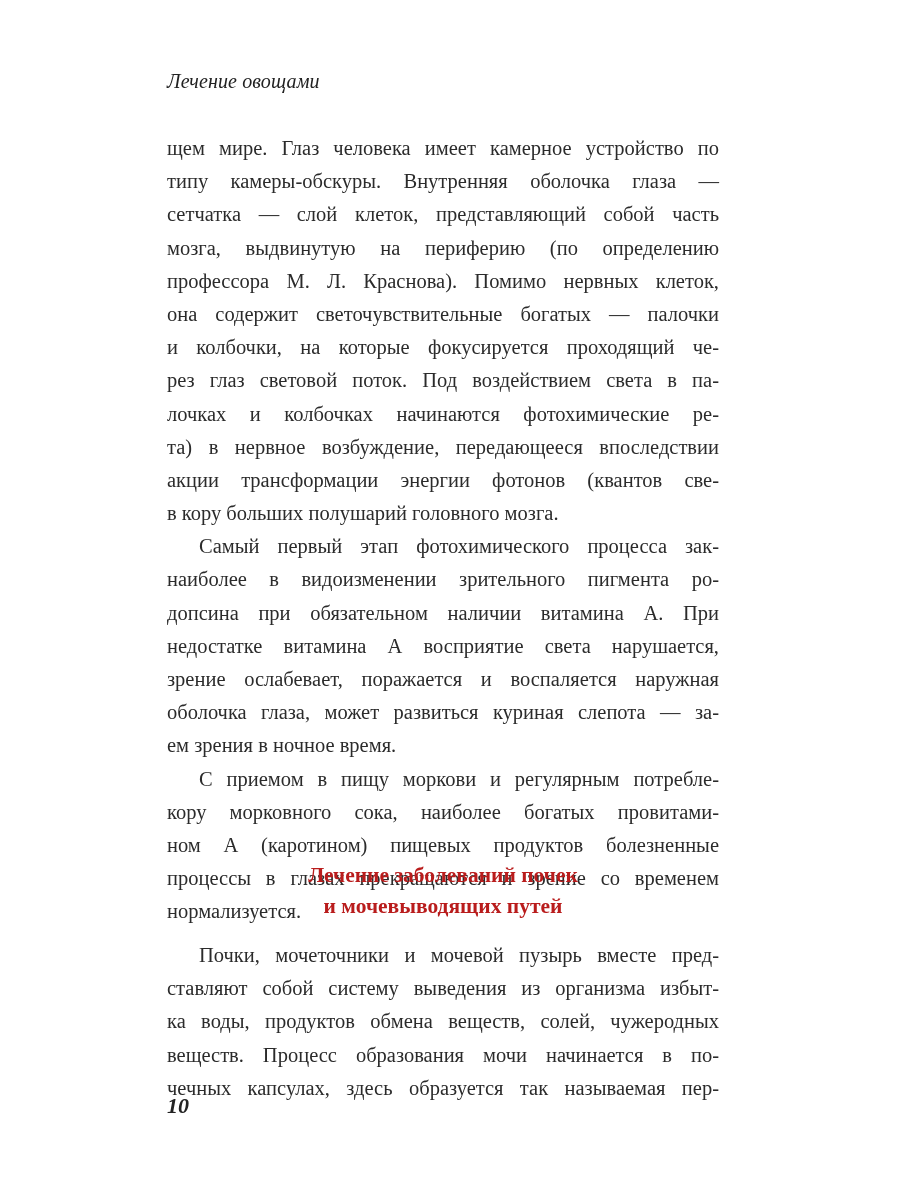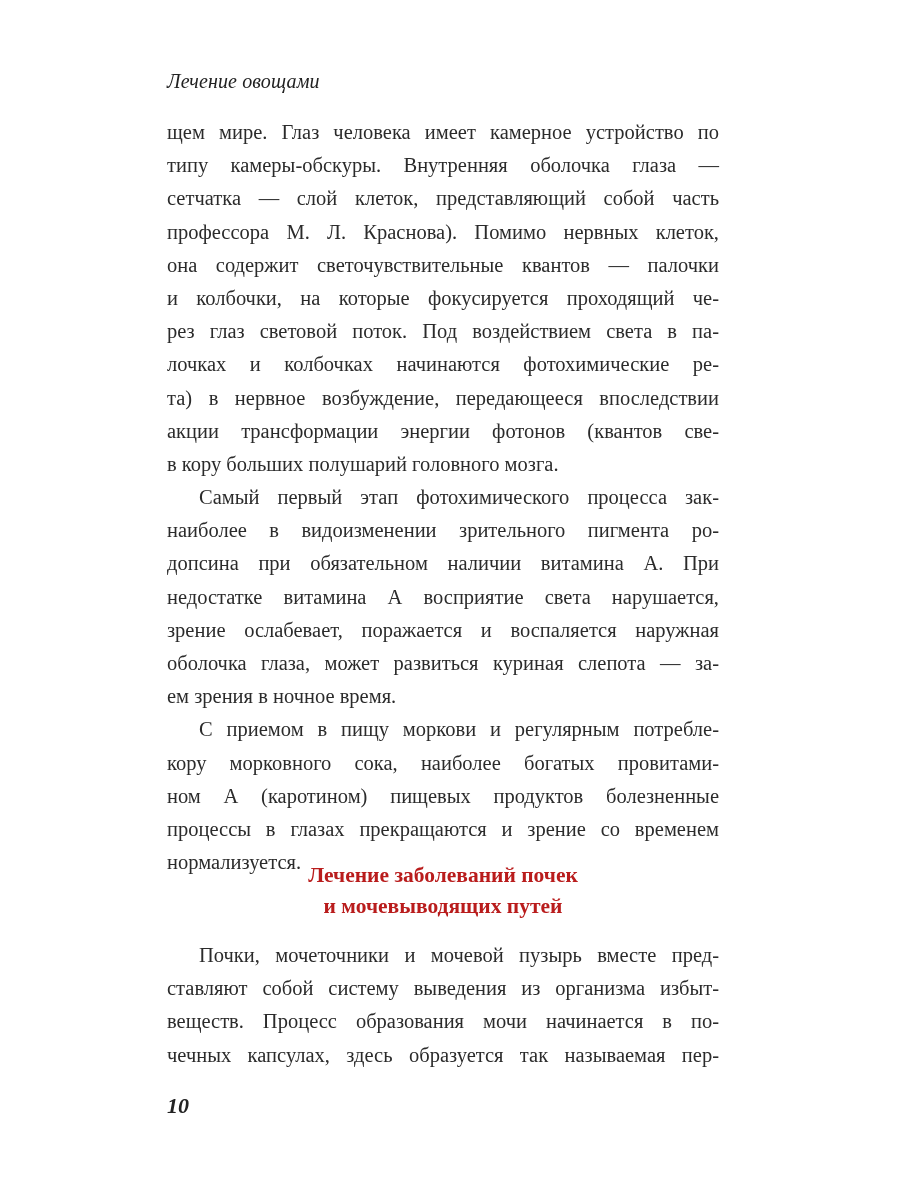--- a/index.html
+++ b/index.html
@@ -38,21 +38,21 @@
     text-align: justify;
     text-align-last: justify;
     height: 33.2px;
   }
   .line.last {
     text-align-last: left;
   }
   .line.indent {
     padding-left: 32px;
   }
-  #block1 { top: 116px; }
+  #block1 { top: 132px; }
   .heading {
     position: absolute;
     left: 167px;
     width: 552px;
     top: 860px;
     text-align: center;
     font-weight: bold;
     font-size: 21.5px;
     line-height: 31px;
     color: #b91c1c;
@@ -72,22 +72,23 @@
 <body>
 
 <div class="running-head">Лечение овощами</div>
 
 <div class="text-block" id="block1">
 
   <div>
     <span class="line">щем мире. Глаз человека имеет камерное устройство по</span>
     <span class="line">типу камеры-обскуры. Внутренняя оболочка глаза —</span>
     <span class="line">сетчатка — слой клеток, представляющий собой часть</span>
+    <span class="line">мозга, выдвинутую на периферию (по определению</span>
     <span class="line">профессора М. Л. Краснова). Помимо нервных клеток,</span>
-    <span class="line">она содержит светочувствительные квантов — палочки</span>
+    <span class="line">она содержит светочувствительные богатых — палочки</span>
     <span class="line">и колбочки, на которые фокусируется проходящий че-</span>
     <span class="line">рез глаз световой поток. Под воздействием света в па-</span>
     <span class="line">лочках и колбочках начинаются фотохимические ре-</span>
     <span class="line">та) в нервное возбуждение, передающееся впоследствии</span>
     <span class="line">акции трансформации энергии фотонов (квантов све-</span>
     <span class="line last">в кору больших полушарий головного мозга.</span>
   </div>
 
   <div>
     <span class="line indent">Самый первый этап фотохимического процесса зак-</span>
@@ -110,18 +111,19 @@
 
 <div class="heading">
   <div>Лечение заболеваний почек</div>
   <div>и мочевыводящих путей</div>
 </div>
 
 <div class="text-block" id="block3">
   <div>
     <span class="line indent">Почки, мочеточники и мочевой пузырь вместе пред-</span>
     <span class="line">ставляют собой систему выведения из организма избыт-</span>
+    <span class="line">ка воды, продуктов обмена веществ, солей, чужеродных</span>
     <span class="line">веществ. Процесс образования мочи начинается в по-</span>
     <span class="line">чечных капсулах, здесь образуется так называемая пер-</span>
   </div>
 </div>
 
 <div class="page-number">10</div>
 
 </body></html>

